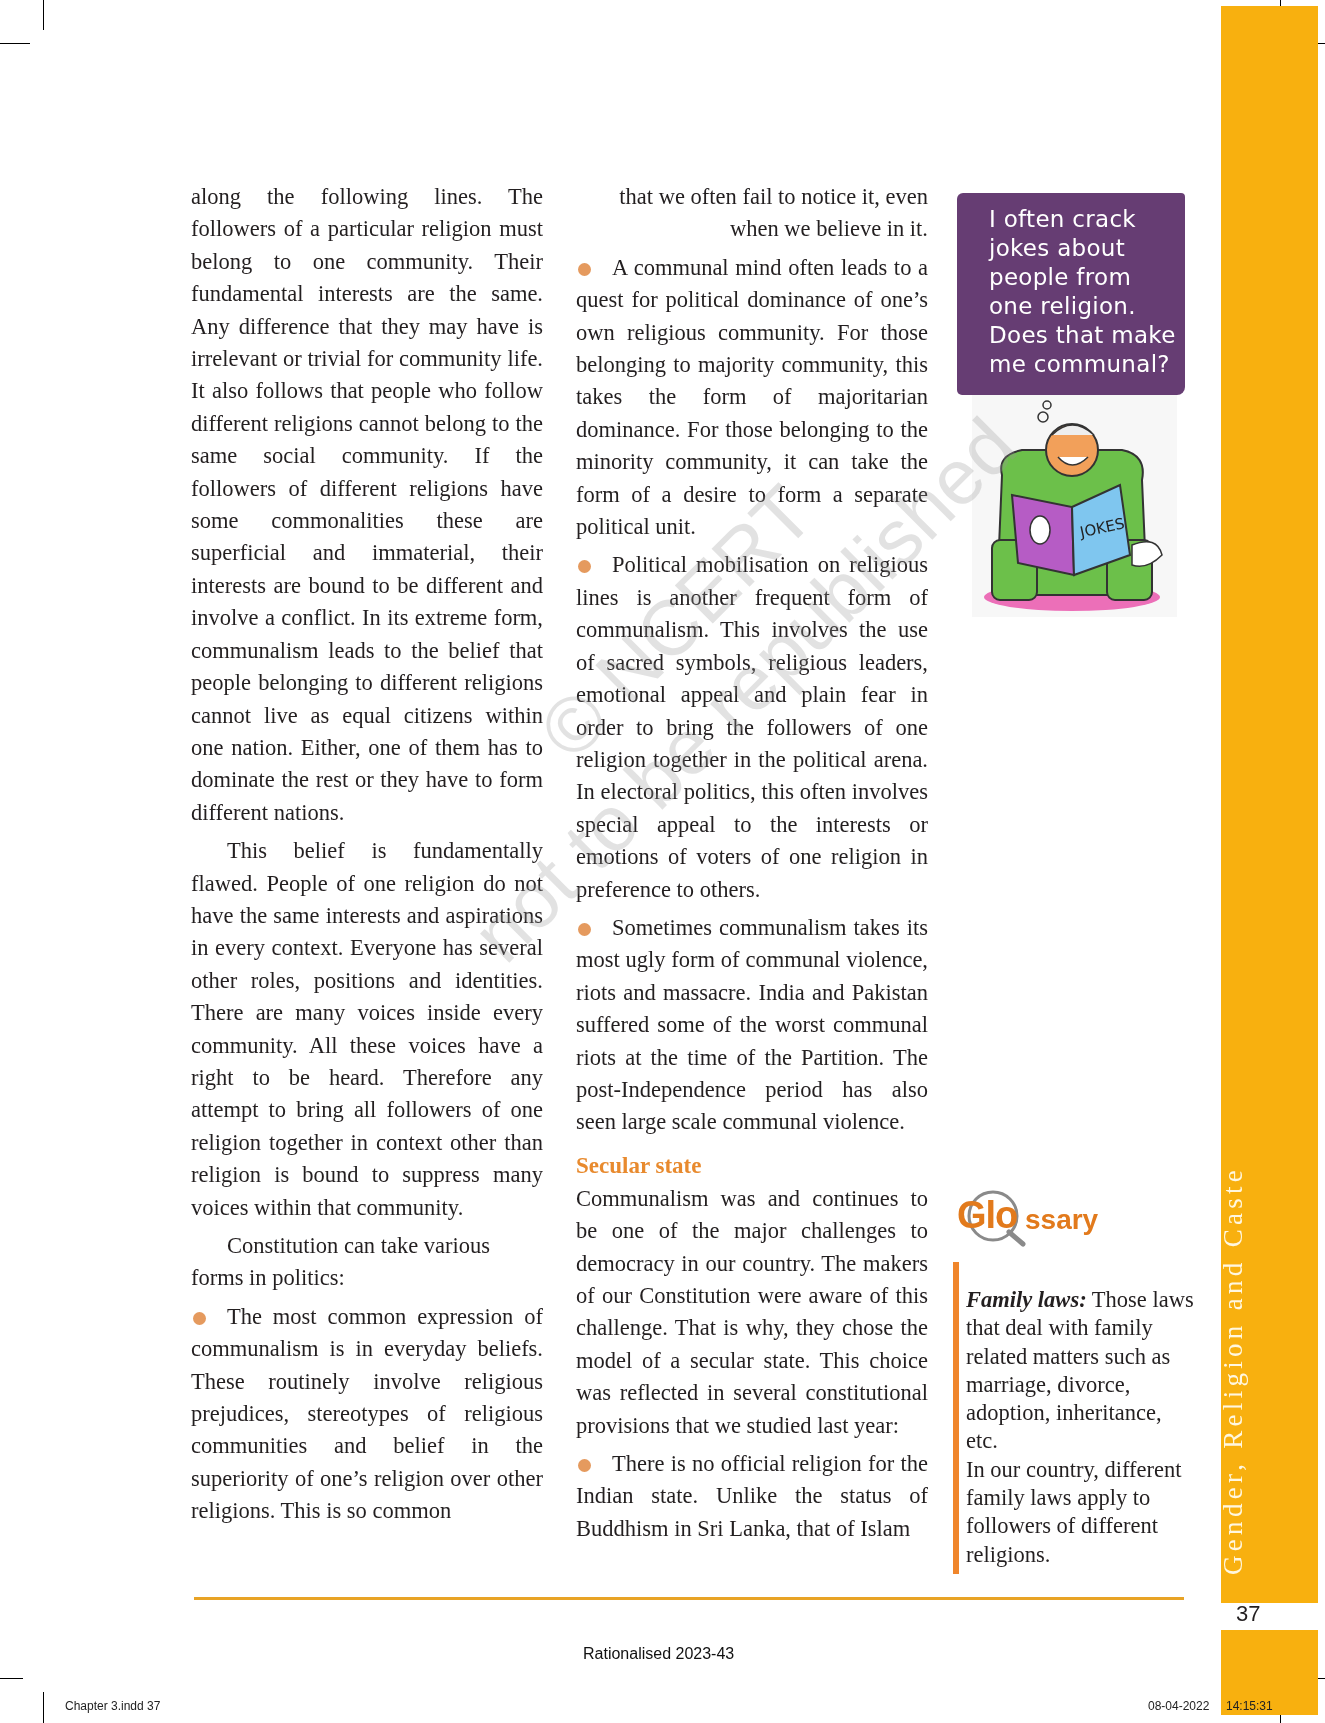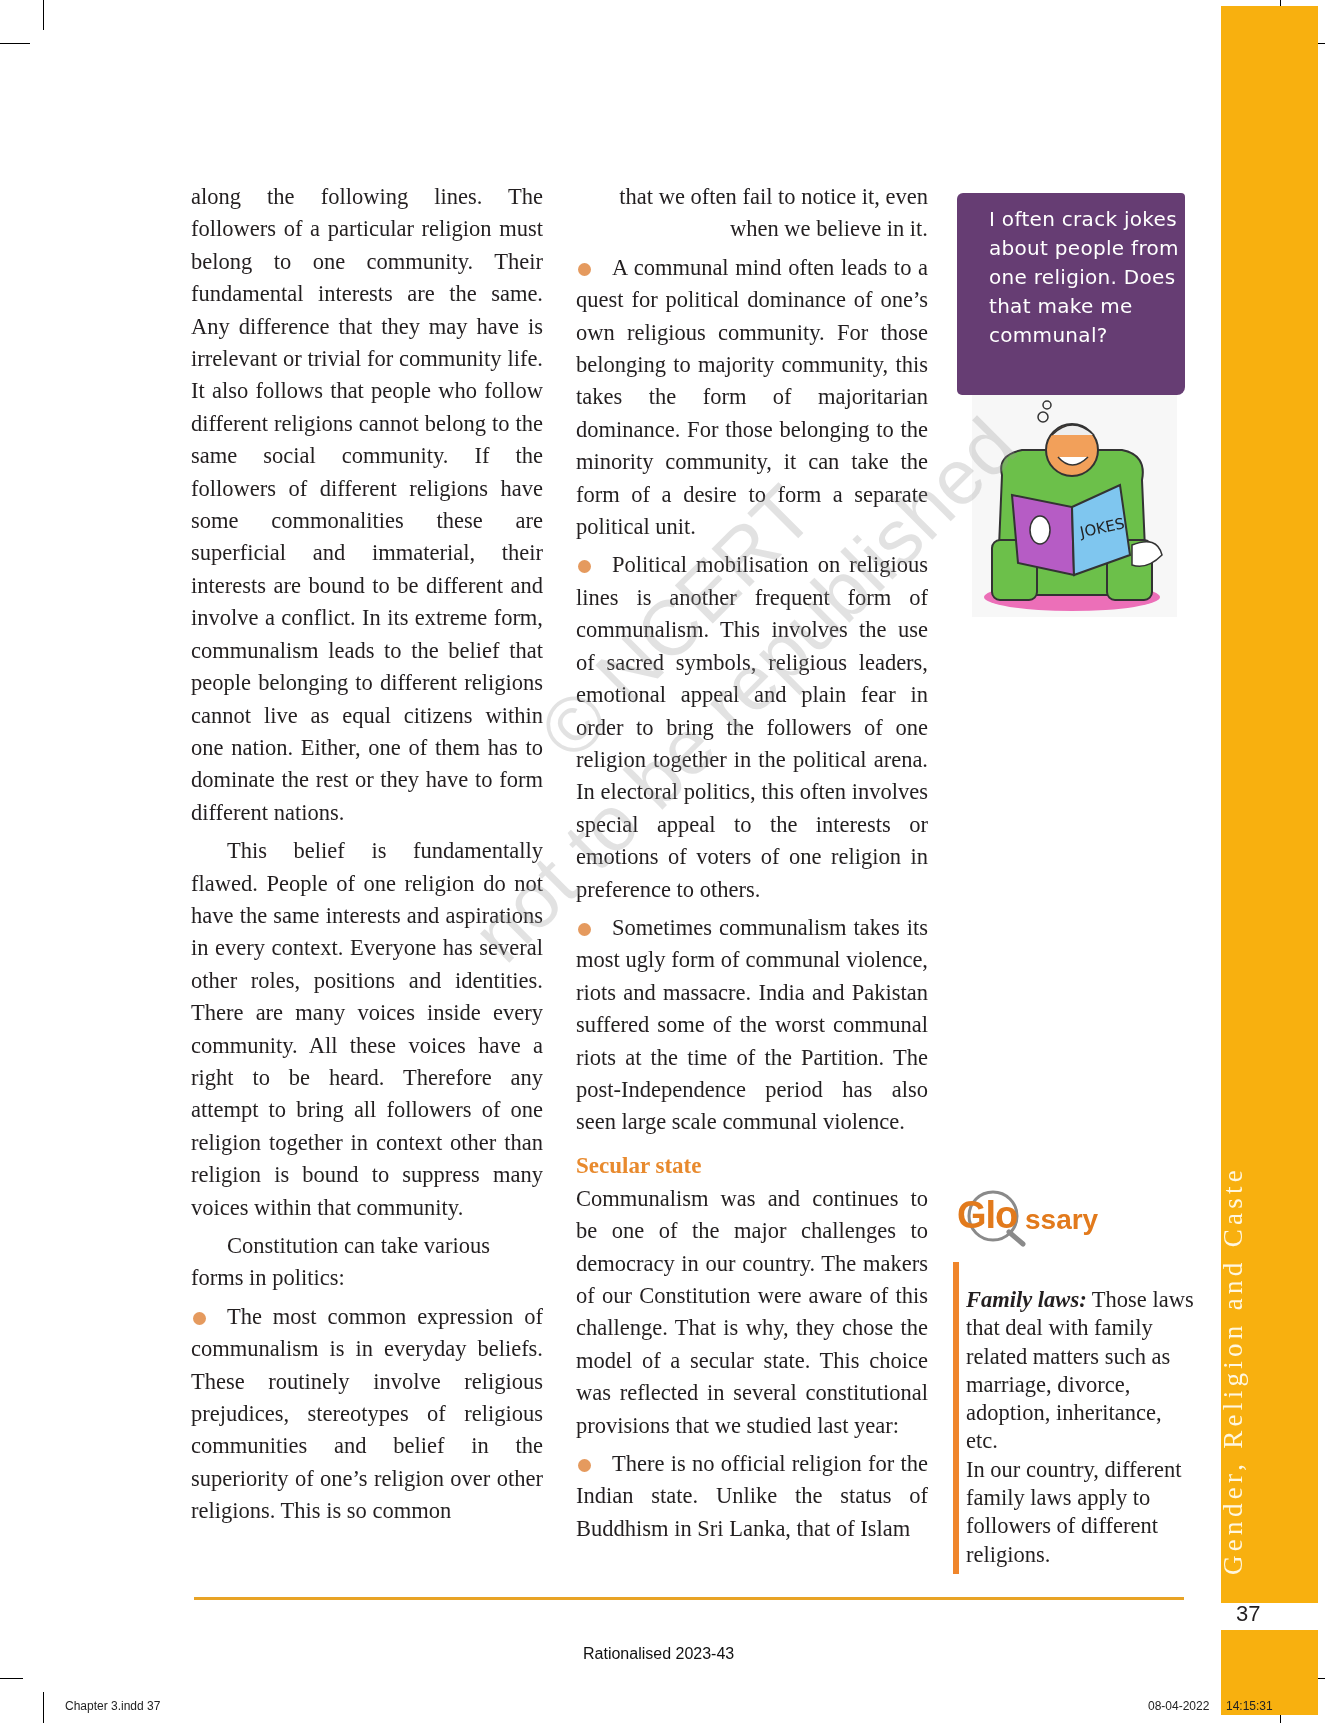--- a/index.html
+++ b/index.html
@@ -8,21 +8,21 @@
   .col{position:absolute;font-size:22.5px;line-height:32.4px;text-align:justify;hyphens:none;}
   .col p{margin:0;}
   .col .gap{margin-top:6px;}
   .indent{text-indent:36px;}
   .bullet{position:relative;text-indent:36px;}
   .bullet .dot{position:absolute;left:2px;top:11px;width:13px;height:13px;border-radius:50%;background:#e59a5e;text-indent:0;}
   .heading{color:#e88a2e;font-weight:bold;font-size:23px;line-height:34px;margin-top:10px !important;}
   .col1{left:191px;top:181px;width:352px;}
   .col2{left:576px;top:181px;width:352px;}
   .bubble{left:957px;top:193px;width:228px;height:202px;background:#663d73;border-radius:6px 4px 8px 5px;}
-  .bubble-text{position:absolute;left:32px;top:12px;width:190px;color:#fff;font-family:"DejaVu Sans","Liberation Sans",sans-serif;font-size:20px;line-height:29px;letter-spacing:0.3px;}
+  .bubble-text{position:absolute;left:32px;top:12px;width:190px;color:#fff;font-family:"DejaVu Sans","Liberation Sans",sans-serif;font-size:23px;line-height:29px;letter-spacing:0.3px;}
   .cartoon{left:972px;top:395px;width:205px;height:222px;background:#f7f7f7;}
   .glossary-logo{left:953px;top:1188px;width:160px;height:60px;}
   .gloss-bar{left:953px;top:1262px;width:6px;height:312px;background:#f0862b;}
   .gloss-text{left:966px;top:1286px;width:230px;font-size:22.5px;line-height:28.3px;}
   .gloss-text i{font-weight:bold;}
   .rule{left:194px;top:1597px;width:990px;height:3px;background:#e8a325;}
   .band1{left:1221px;top:6px;width:97px;height:1597px;background:#f8b00f;}
   .band2{left:1221px;top:1630px;width:97px;height:85px;background:#f8b00f;}
   .side-title{left:1218px;top:1575px;transform-origin:0 0;transform:rotate(-90deg);color:#fff7e0;font-size:27px;letter-spacing:4.3px;white-space:nowrap;font-family:"Liberation Serif",serif;width:440px;}
   .page-num{left:1236px;top:1601px;font-family:"Liberation Sans",sans-serif;font-size:22px;color:#231f20;}

